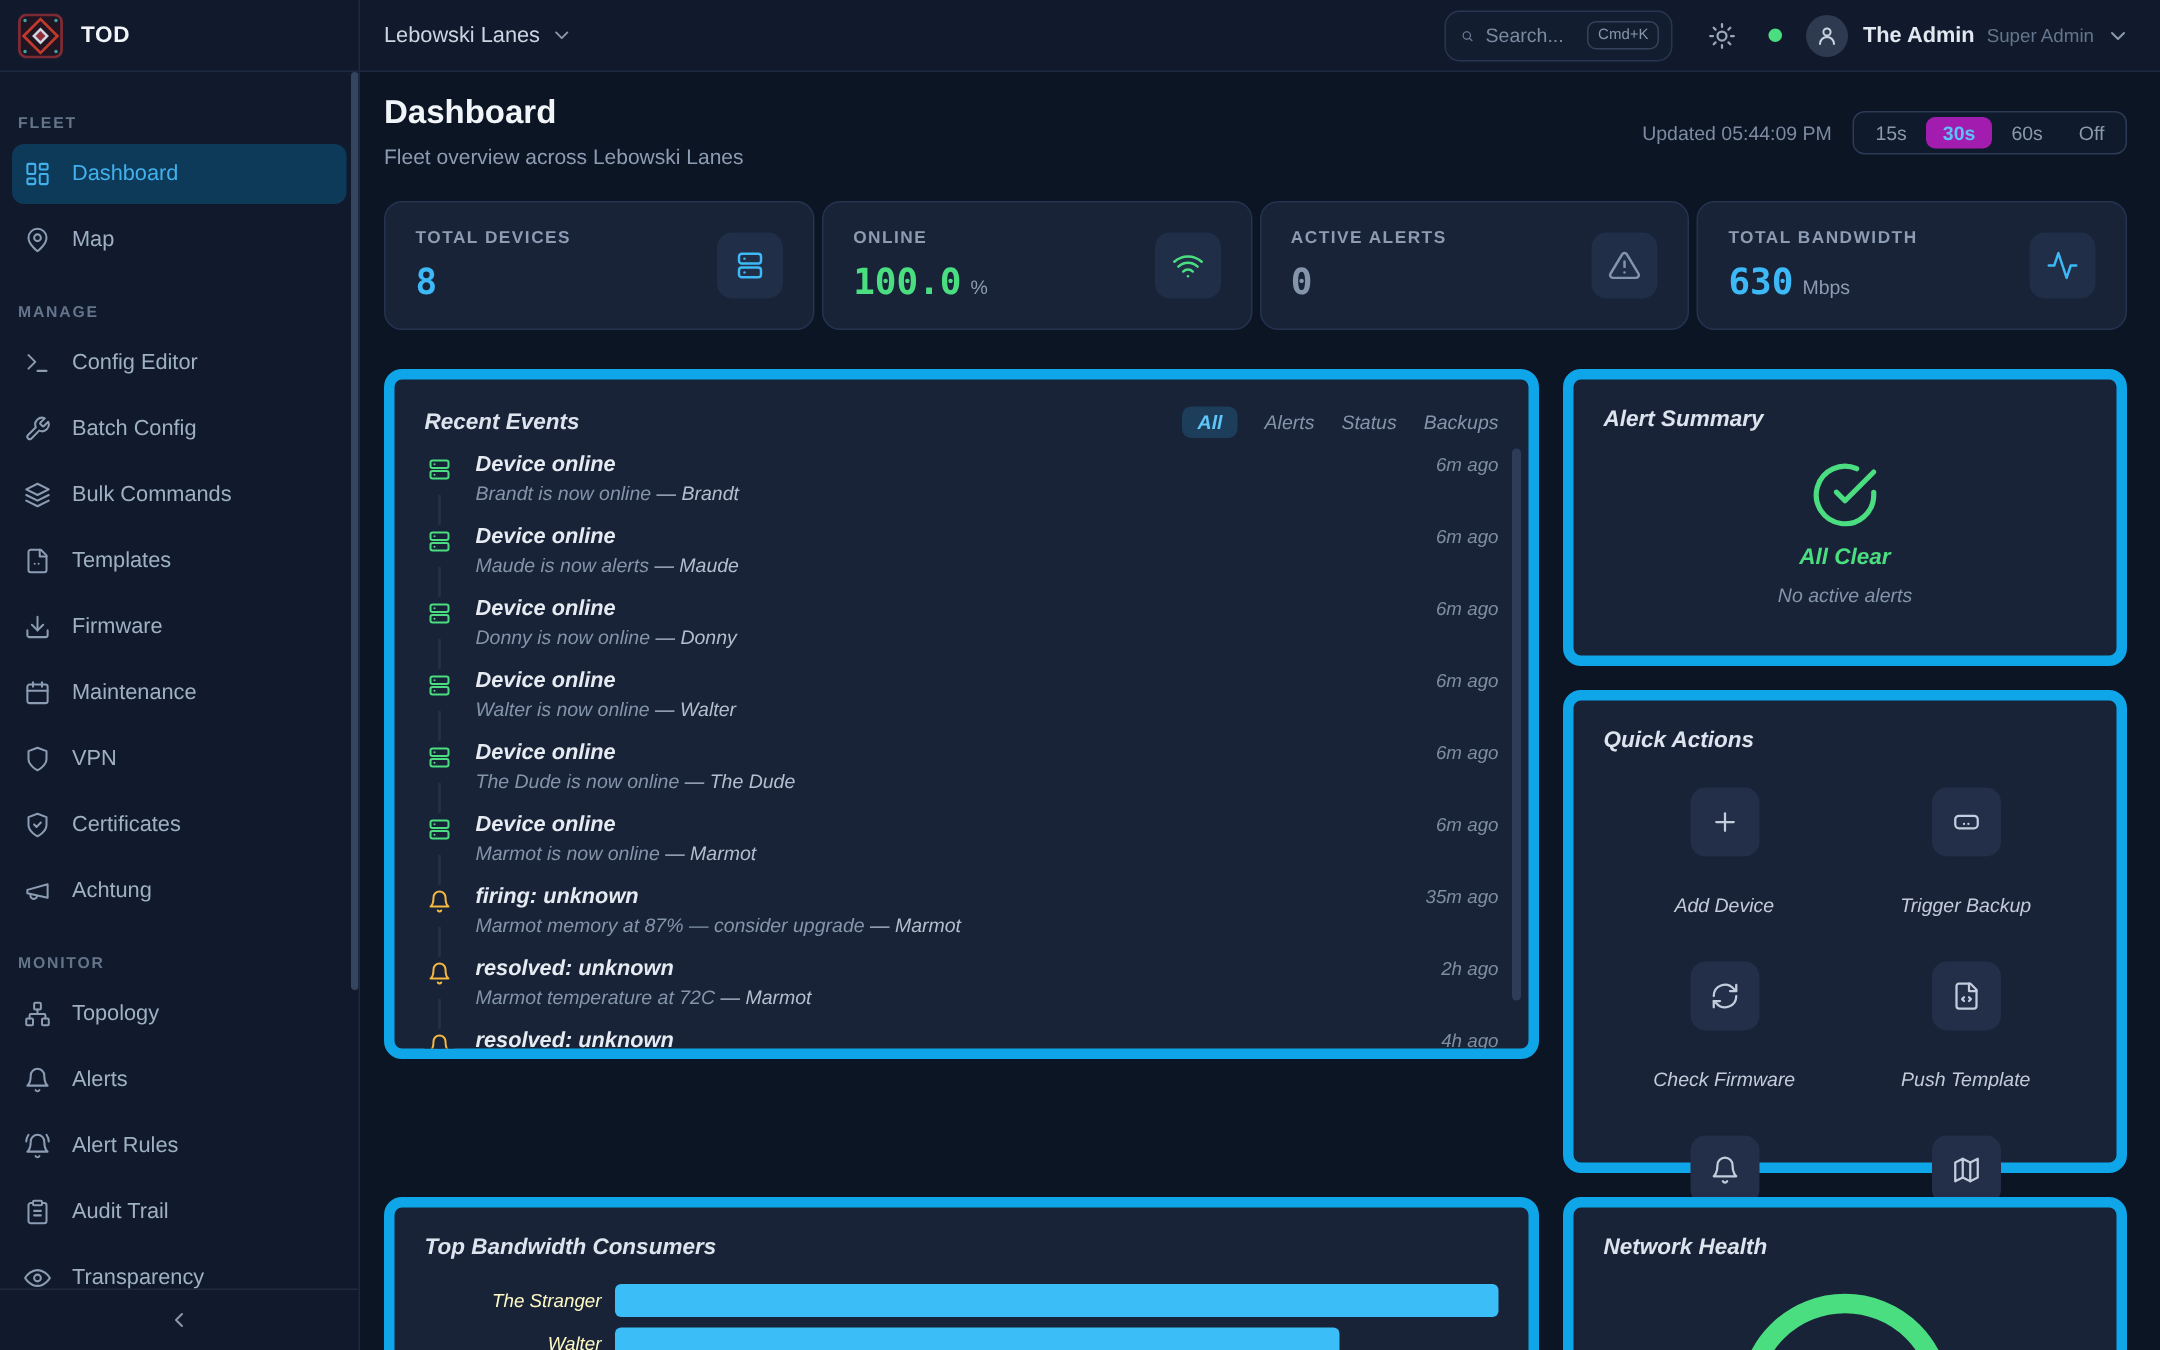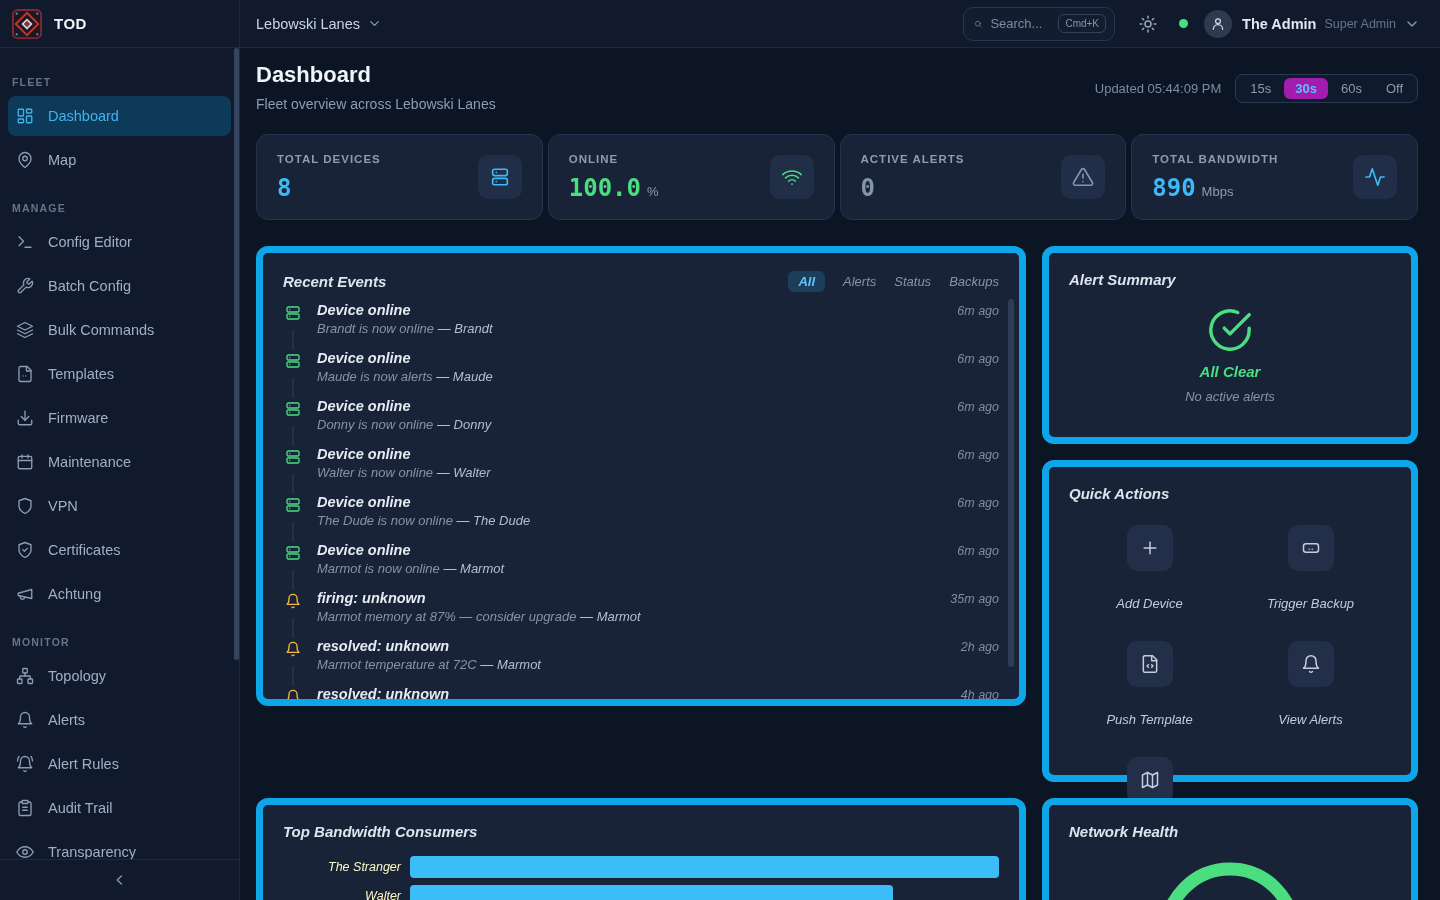--- a/index.html
+++ b/index.html
@@ -407,21 +407,21 @@
             <line x1="12" y1="9" x2="12" y2="13"></line>
             <line x1="12" y1="17" x2="12.01" y2="17"></line>
           </svg>
       </div>
     </div>
 
     <div class="stat-card">
       <div>
         <div class="stat-label">TOTAL BANDWIDTH</div>
         <div class="stat-value-row">
-          <span class="stat-value mono" style="color:#3cb9f6">890</span>
+          <span class="stat-value mono" style="color:#3cb9f6">630</span>
           <span class="stat-unit">Mbps</span>
         </div>
       </div>
       <div class="stat-icon-box">
         <svg class="ic" width="22" height="22" viewBox="0 0 24 24" fill="none" stroke="#3cb9f6" stroke-width="1.8" stroke-linecap="round" stroke-linejoin="round">
             <polyline points="22 12 18 12 15 21 9 3 6 12 2 12"></polyline>
           </svg>
       </div>
     </div>
   </div>
@@ -633,20 +633,31 @@
                   <rect x="3" y="7" width="18" height="10" rx="3"></rect>
                   <line x1="10" y1="13.5" x2="10.01" y2="13.5"></line>
                   <line x1="13.5" y1="13.5" x2="13.51" y2="13.5"></line>
                 </svg>
               </div>
             <span class="qa-label">Trigger Backup</span>
           </div>
           <div class="qa-item">
             <div class="qa-icon-box">
                 <svg class="ic" width="20" height="20" viewBox="0 0 24 24" fill="none" stroke="currentColor" stroke-width="1.8" stroke-linecap="round" stroke-linejoin="round">
+                  <path d="M3 12a9 9 0 0 1 15.74-6L21 8"></path>
+                  <polyline points="21 3 21 8 16 8"></polyline>
+                  <path d="M21 12a9 9 0 0 1-15.74 6L3 16"></path>
+                  <polyline points="3 21 3 16 8 16"></polyline>
+                </svg>
+              </div>
+            <span class="qa-label">Check Firmware</span>
+          </div>
+          <div class="qa-item">
+            <div class="qa-icon-box">
+                <svg class="ic" width="20" height="20" viewBox="0 0 24 24" fill="none" stroke="currentColor" stroke-width="1.8" stroke-linecap="round" stroke-linejoin="round">
                   <path d="M15 2H6a2 2 0 0 0-2 2v16a2 2 0 0 0 2 2h12a2 2 0 0 0 2-2V7z"></path>
                   <polyline points="14 2 14 8 20 8"></polyline>
                   <polyline points="10 13 8.5 14.5 10 16"></polyline>
                   <polyline points="14 13 15.5 14.5 14 16"></polyline>
                 </svg>
               </div>
             <span class="qa-label">Push Template</span>
           </div>
           <div class="qa-item">
             <div class="qa-icon-box">

